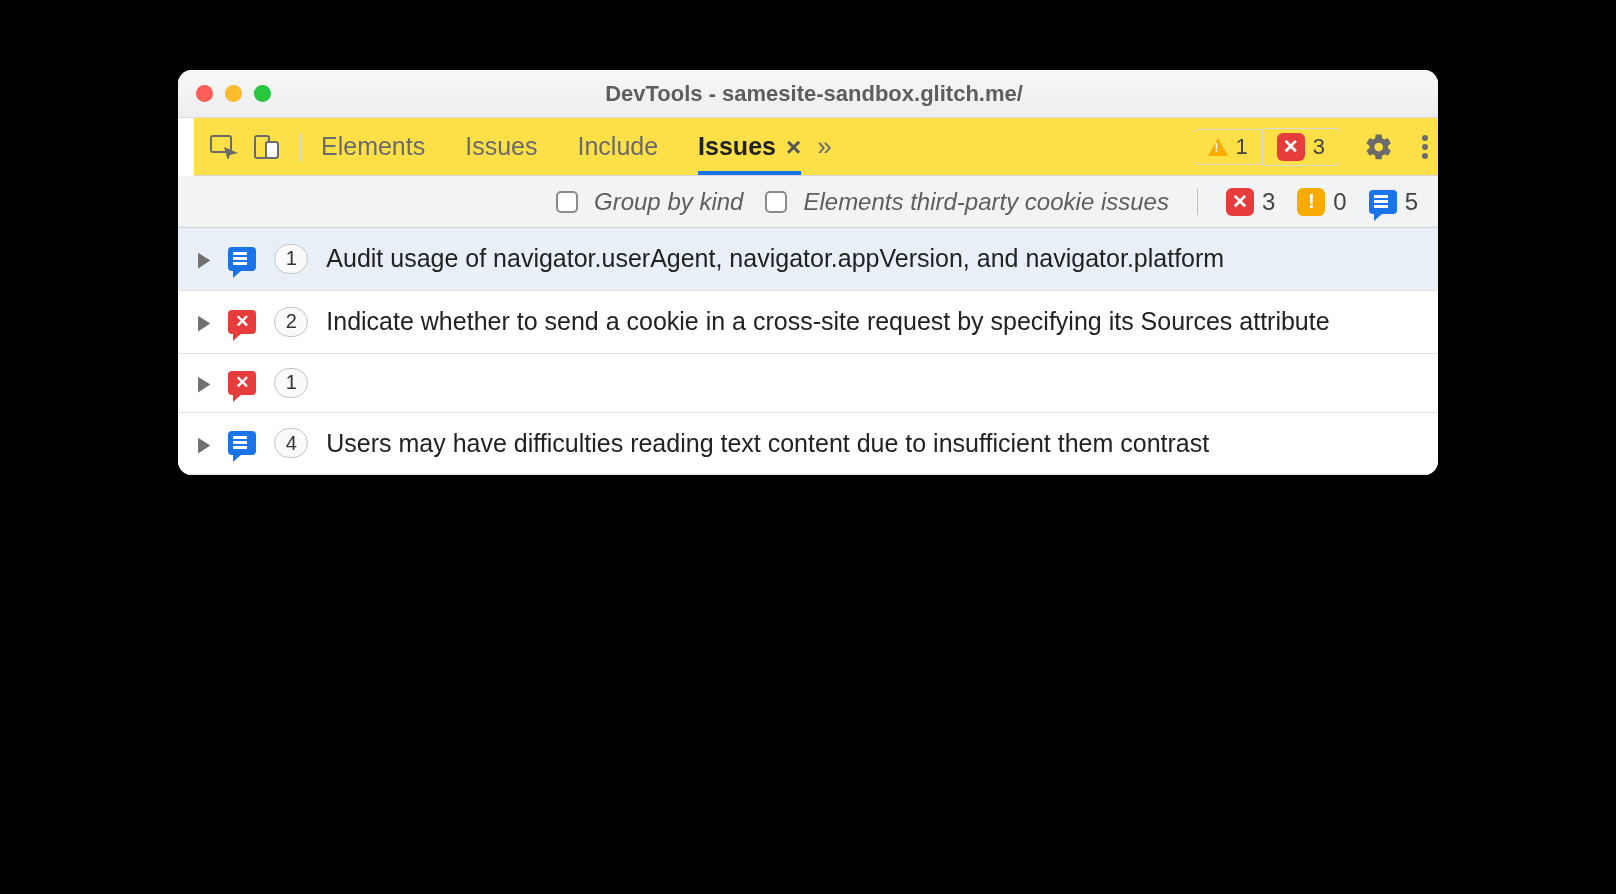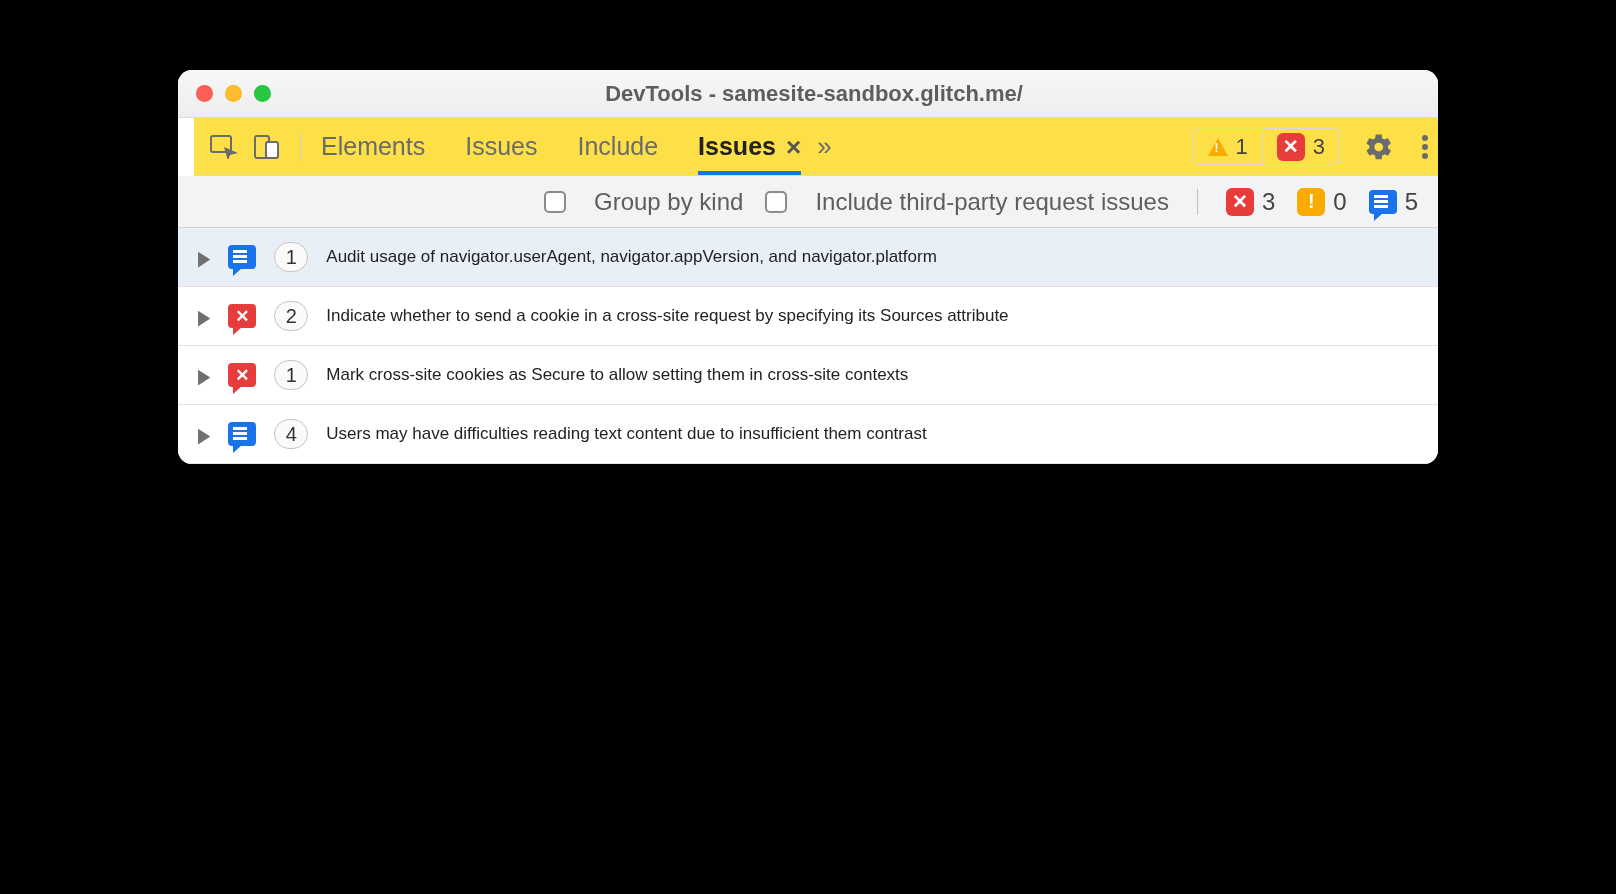--- a/index.html
+++ b/index.html
@@ -89,22 +89,22 @@
   
   .filterbar {
     display:flex; align-items:center; height:52px;
     border-bottom:1px solid #d0d0d0;
     background:#f1f3f4;
     padding: 0 20px;
     gap:22px;
   }
   .filterbar .spacer-left { flex:1; }
   .checkbox {
-    display:flex; align-items:center; gap:28px;
-    font-size:24px; color:#5e5e5e; cursor:pointer;
+    display:flex; align-items:center; gap:16px;
+    font-size:24px; color:#5e5e5e; cursor:pointer;font-style:italic;
   }
   .cb-box {
     width:22px;height:22px;border:2px solid #8b8b8b;border-radius:5px;
     background:#fff;
   }
   .divider-v2 { width:1px; height:26px; background:#c0c0c0; margin:0 6px; }
   .count-item { display:flex; align-items:center; gap:8px; font-size:24px; color:#444; font-weight:500;}
 
   
   .sq { width:28px;height:28px;border-radius:6px;display:flex;align-items:center;justify-content:center; }
@@ -142,21 +142,21 @@
     padding:14px 20px; border-bottom:1px solid #e2e2e2;
     cursor:pointer;
   }
   .issue-row.selected { background:#e9eff7; }
   .disclosure { color:#707070; font-size:16px; transform:scaleY(1.3);}
   .pill {
     min-width:34px;height:30px;border:1px solid #c4c4c4;border-radius:15px;
     display:flex;align-items:center;justify-content:center;
     font-size:20px;color:#333;background:#fafafa;
   }
-  .issue-title { font-size:17px; color:#222; line-height:1.35; flex:1; }
+  .issue-title { font-size:25px; color:#222; line-height:1.35; flex:1; }
 
   
   .svg-icon { display:block; }
   .inspect-svg { width:30px;height:24px;fill:none;stroke:#6b6b6b;stroke-width:2; }
   .devices-svg { width:26px;height:24px;fill:none;stroke:#6b6b6b;stroke-width:2; }
   .gear-svg { width:30px;height:30px;fill:#6b6b6b; }
 </style>
 </head>
 <body>
 
@@ -229,21 +229,21 @@
   </div>
 
   <div class="filterbar">
     <div class="spacer-left"></div>
     <label class="checkbox">
       <span class="cb-box"></span>
       <span>Group by kind</span>
     </label>
     <label class="checkbox">
       <span class="cb-box"></span>
-      <span>Include third-party request issues</span>
+      <span>Elements third-party cookie issues</span>
     </label>
     <div class="divider-v2"></div>
     <div class="count-item">
       <span class="sq red">
           <span class="x-glyph">✕</span>
         </span>
       <span>3</span>
     </div>
     <div class="count-item">
       <span class="sq orange">
@@ -275,21 +275,20 @@
         </span>
         <span class="pill">2</span>
         <div class="issue-title">Indicate whether to send a cookie in a cross-site request by specifying its Sources attribute</div>
       </div>
       <div class="issue-row">
         <span class="disclosure">▶</span>
         <span class="chat-red">
           <span class="x">✕</span>
         </span>
         <span class="pill">1</span>
-        <div class="issue-title">Mark cross-site cookies as Secure to allow setting them in cross-site contexts</div>
       </div>
       <div class="issue-row">
         <span class="disclosure">▶</span>
         <span class="chat-blue">
           <span class="lines"></span>
         </span>
         <span class="pill">4</span>
         <div class="issue-title">Users may have difficulties reading text content due to insufficient them contrast</div>
       </div>
     </div>

